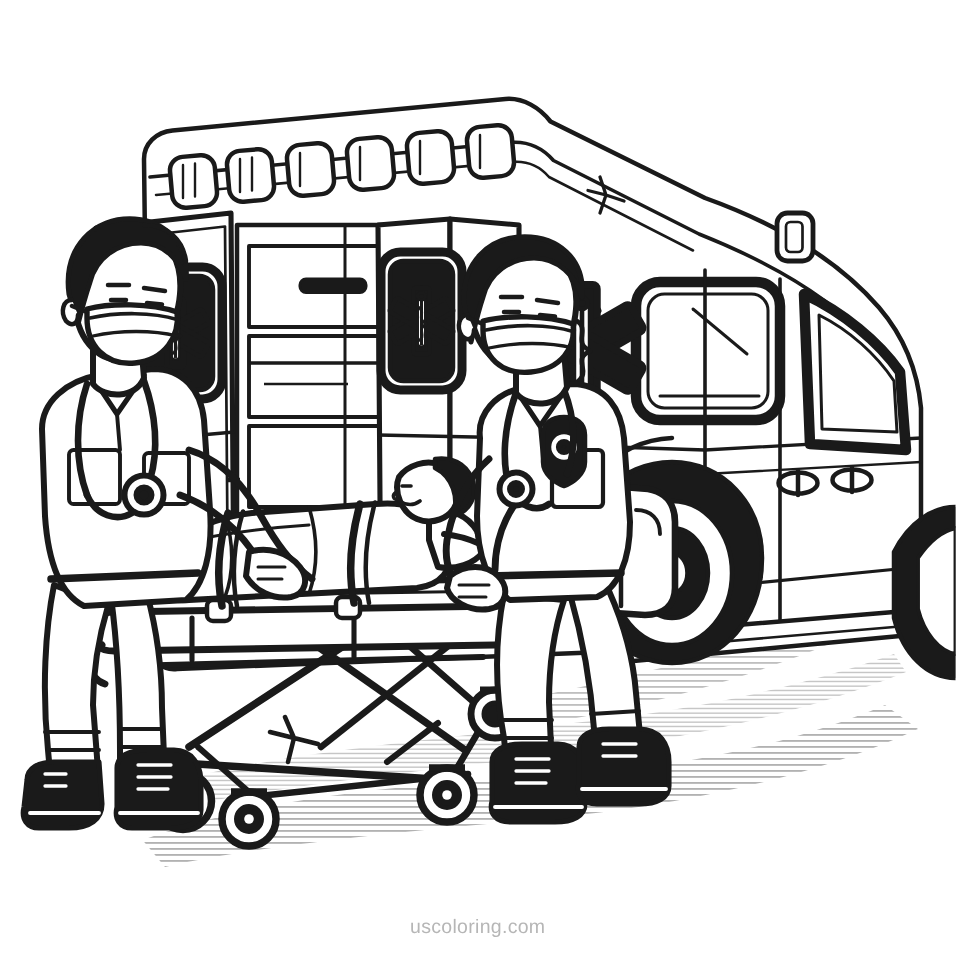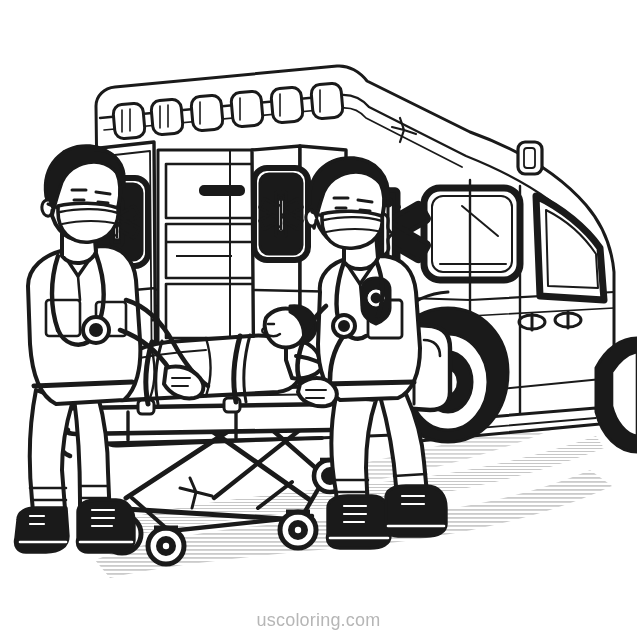--- a/index.html
+++ b/index.html
@@ -9,21 +9,21 @@
     position:relative;
   }
   #page{
     position:absolute;left:0;top:0;width:637px;height:637px;
     background:#ffffff;
   }
   #art{position:absolute;left:0;top:0;width:637px;height:637px;}
   #watermark{
     position:absolute;left:0;right:0;top:610px;
     text-align:center;
-    font-size:18px;
+    font-size:13px;
     letter-spacing:.2px;
     color:#b6b6b6;
     user-select:none;
   }
 </style>
 </head>
 <body>
 
 <div id="page" style="background: rgb(255, 255, 255);">
 

